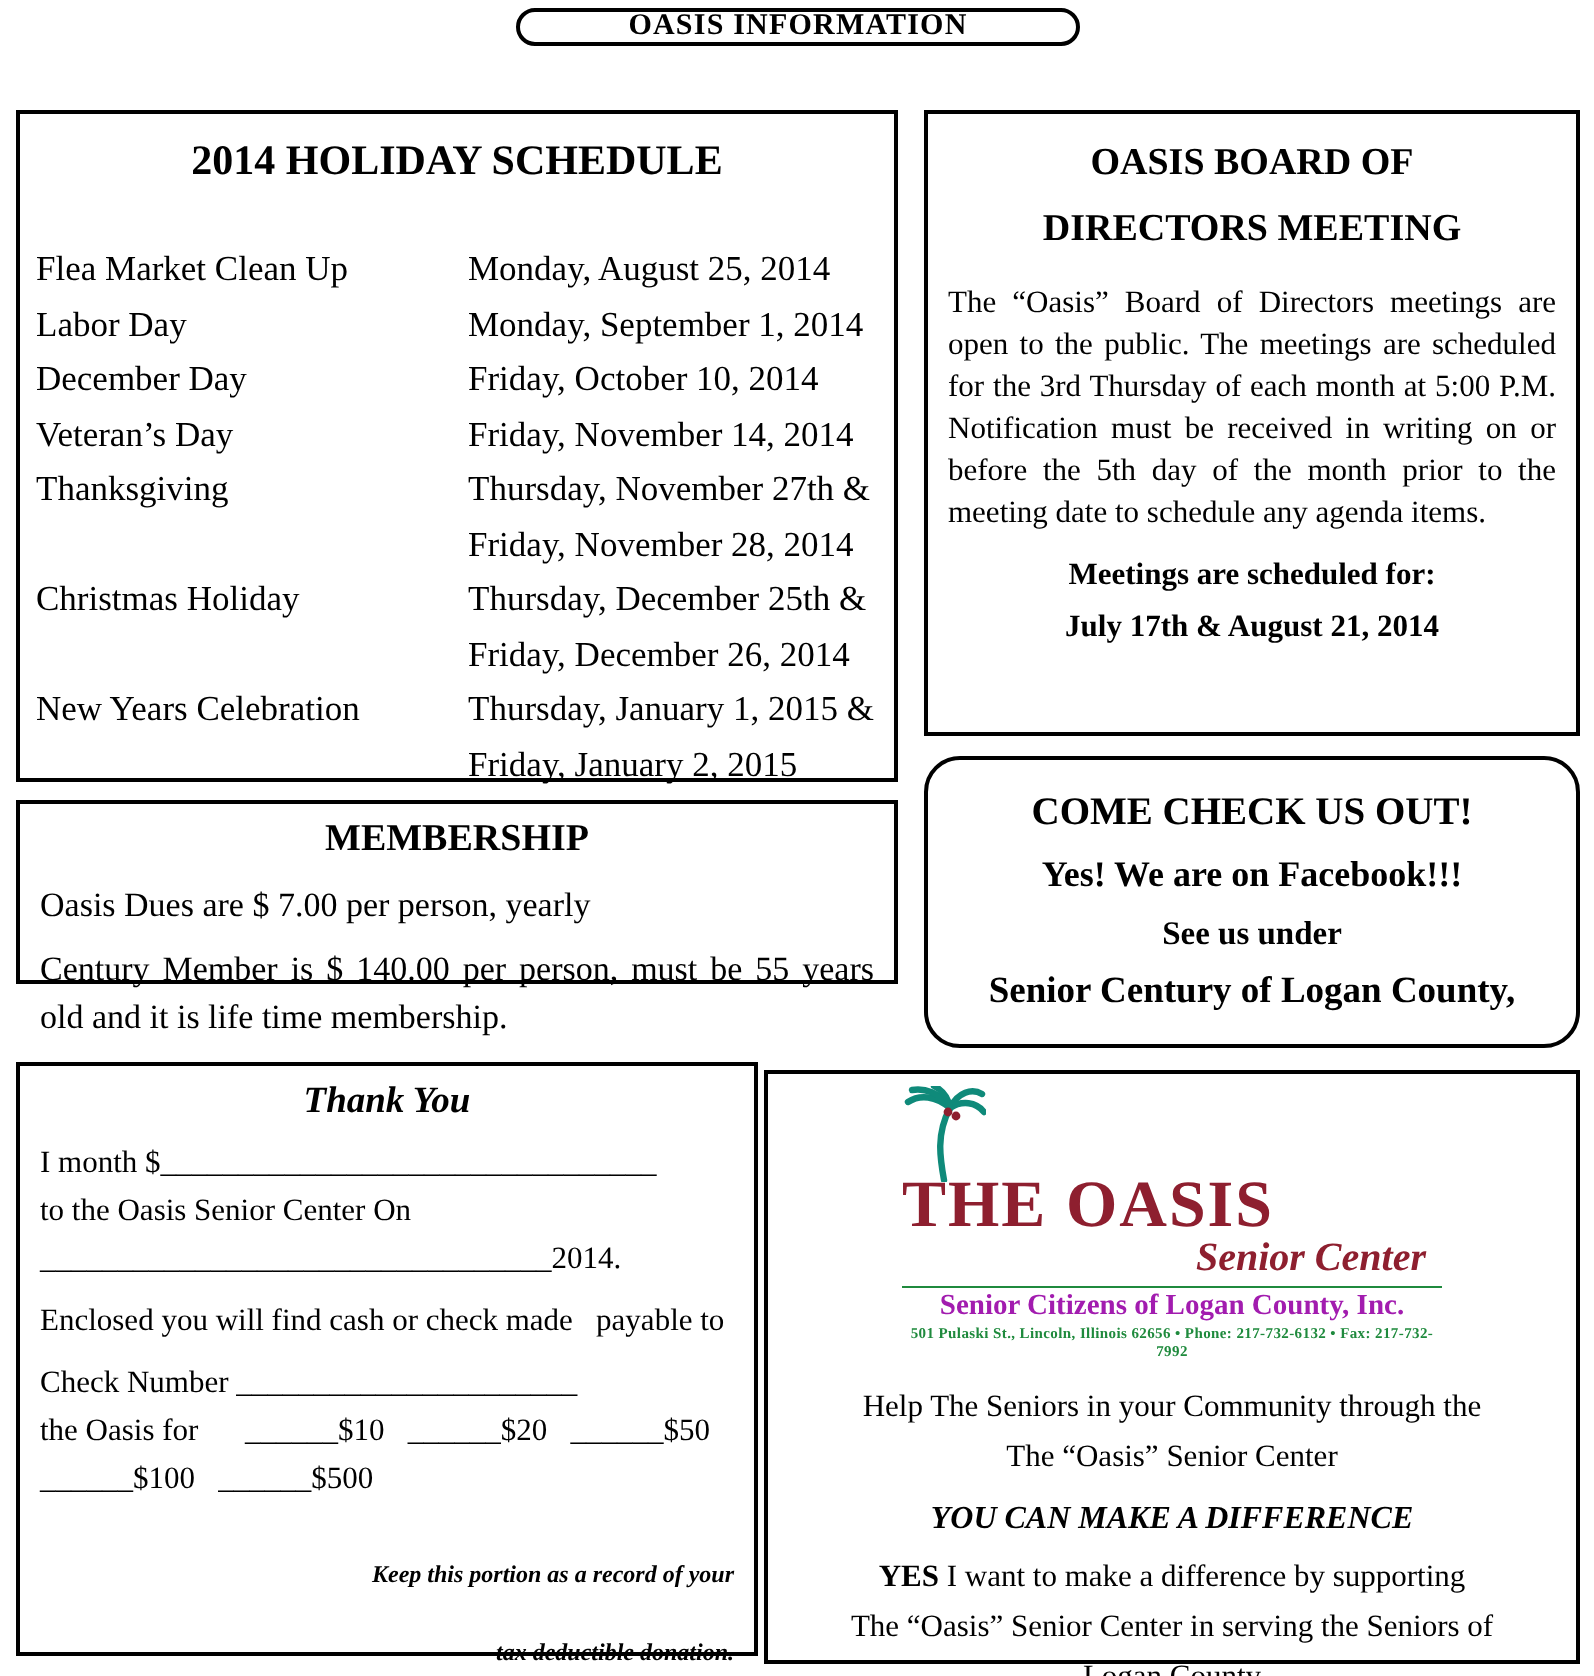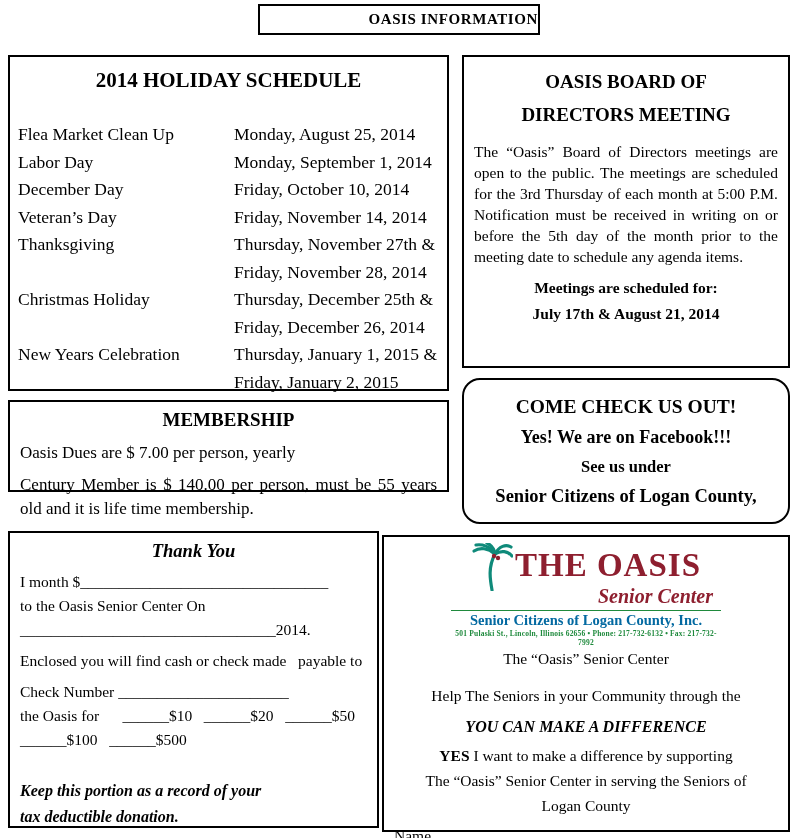--- a/index.html
+++ b/index.html
@@ -1,21 +1,21 @@
 <!DOCTYPE html>
 <html><head>
 <meta charset="utf-8">
 <style>
   * { margin:0; padding:0; box-sizing:border-box; }
   html,body { width:797px; height:838px; background:#ffffff; }
   body { font-family:"Liberation Serif", serif; color:#000; position:relative; overflow:hidden; }
   .box { position:absolute; border:2px solid #000; background:#fff; }
 
   
-  #header-box { left:258px; top:4px; width:282px; height:31px; display:flex; align-items:center; justify-content:flex-end; }
+  #header-box { left:258px; top:4px; width:282px; height:19px; display:flex; align-items:center; justify-content:center;border-radius:10px; }
   #header-box .t { font-weight:bold; font-size:15px; letter-spacing:0.6px; }
 
   
   #holiday-box { left:8px; top:55px; width:441px; height:336px; padding:9px 6px 4px 6px; }
   .holiday-title { text-align:center; font-weight:bold; font-size:21px; margin:2px 0 28px 0; }
   .hrow { display:flex; font-size:17.5px; line-height:27.5px; padding-left:2px; }
   .hname { width:216px; flex:none; }
   .hdates { flex:1; }
 
   
@@ -36,27 +36,27 @@
   #membership-box { left:8px; top:400px; width:441px; height:92px; padding:7px 10px; }
   .mem-title { text-align:center; font-weight:bold; font-size:19px; margin-bottom:12px; }
   .mem-line1 { font-size:17px; margin-bottom:10px; }
   .mem-line2 { font-size:17px; text-align:justify; line-height:1.4; }
 
   
   #thankyou-box { left:8px; top:531px; width:371px; height:297px; padding:8px 10px; font-size:15.5px; }
   .ty-title { text-align:center; font-weight:bold; font-style:italic; font-size:18.5px; margin-bottom:8px; }
   .ty-line { white-space:pre-wrap; line-height:1.55; }
   .ty-gap { margin-top:7px; }
-  .ty-keep { text-align:left; font-weight:bold; font-style:italic; font-size:16px; line-height:1.6; }
+  .ty-keep { text-align:right; font-weight:bold; font-style:italic; font-size:12px; line-height:1.6;margin-top:20px; }
   .ty-keep-wrap { margin-top:26px; }
 
   
   #logo-box { left:382px; top:535px; width:408px; height:297px; padding:6px 10px; text-align:center; }
   .logo-wrap { width:270px; margin:0 auto; position:relative; }
-  .logo-row { display:flex; align-items:center; justify-content:center; }
+  .logo-row { display:flex; align-items:flex-start; justify-content:center;flex-direction:column; }
   .palm { margin-right:2px; margin-bottom:-4px; }
   .logo-title { font-weight:bold; font-size:33px; letter-spacing:1px; line-height:1; }
   .logo-sub { font-style:italic; font-weight:bold; font-size:20px; text-align:right; margin-top:-2px; padding-right:8px; }
   .logo-org { font-weight:bold; font-size:14.5px; margin-top:2px; border-top:1.5px solid; padding-top:1px; }
   .logo-addr { font-weight:bold; font-size:7.5px; letter-spacing:0.2px; }
   .ap-line { font-size:15.5px; line-height:1.6; }
   .ap1 { margin-top:12px; }
   .ap3 { font-weight:bold; font-style:italic; font-size:16px; margin:5px 0; }
   .ap-yes { font-weight:bold; }
   .ap-name { text-align:left; font-size:15.5px; margin-top:8px; white-space:pre-wrap; }
@@ -127,21 +127,21 @@
   <div class="board-title">DIRECTORS MEETING</div>
   <div class="board-body">The “Oasis” Board of Directors meetings are open to the public.   The meetings are scheduled for the 3rd Thursday of each month at 5:00 P.M.   Notification must be received in writing on or before the 5th day of the month prior to the meeting date to schedule any agenda items.</div>
   <div class="board-sched-label">Meetings are scheduled for:</div>
   <div class="board-sched-dates">July 17th &amp; August 21, 2014</div>
 </div>
 
 <div class="box" id="facebook-box">
   <div class="fb1">COME CHECK US OUT!</div>
   <div class="fb2">Yes! We are on Facebook!!!</div>
   <div class="fb3">See us under</div>
-  <div class="fb4">Senior Citizens of Logan County,</div>
+  <div class="fb4">Senior Century of Logan County,</div>
 </div>
 
 <div class="box" id="membership-box">
   <div class="mem-title">MEMBERSHIP</div>
   <div class="mem-line1">Oasis Dues are $ 7.00 per person, yearly</div>
   <div class="mem-line2">Century Member is $ 140.00 per person, must be 55 years old and it is life time  membership.</div>
 </div>
 
 <div class="box" id="thankyou-box">
   <div class="ty-title">Thank You</div>
@@ -169,24 +169,24 @@
           <path d="M24 11 C28 3 35 1 40 4"></path>
           <path d="M24 11 C30 7 37 8 41 13"></path>
           <path d="M24 11 C23 5 20 2 16 0"></path>
         </g>
         <circle cx="23" cy="13" r="2.2" fill="#8e1f2f"></circle>
         <circle cx="27" cy="15" r="2.2" fill="#8e1f2f"></circle>
       </svg>
       <span class="logo-title" style="color:#8e1f2f">THE OASIS</span>
     </div>
     <div class="logo-sub" style="color:#8e1f2f">Senior Center</div>
-    <div class="logo-org" style="color:#0369a1; border-color:#1f8a3d">Senior Citizens of Logan County, Inc.</div>
+    <div class="logo-org" style="color:#a21caf; border-color:#1f8a3d">Senior Citizens of Logan County, Inc.</div>
     <div class="logo-addr" style="color:#1f8a3d">501 Pulaski St., Lincoln, Illinois  62656 • Phone: 217-732-6132 • Fax: 217-732-7992</div>
   </div>
 
+  <div class="ap-line ap1">Help The Seniors in your Community through the</div>
   <div class="ap-line">The “Oasis” Senior Center</div>
-  <div class="ap-line ap1">Help The Seniors in your Community through the</div>
   <div class="ap-line ap3">YOU CAN MAKE A DIFFERENCE</div>
   <div class="ap-line"><span class="ap-yes">YES</span><span> I want to make a difference by supporting</span></div>
   <div class="ap-line">The “Oasis” Senior Center in serving the Seniors of</div>
   <div class="ap-line">Logan County</div>
   <div class="ap-name">Name  ___________________________________________</div>
 </div>
 
 </body></html>

